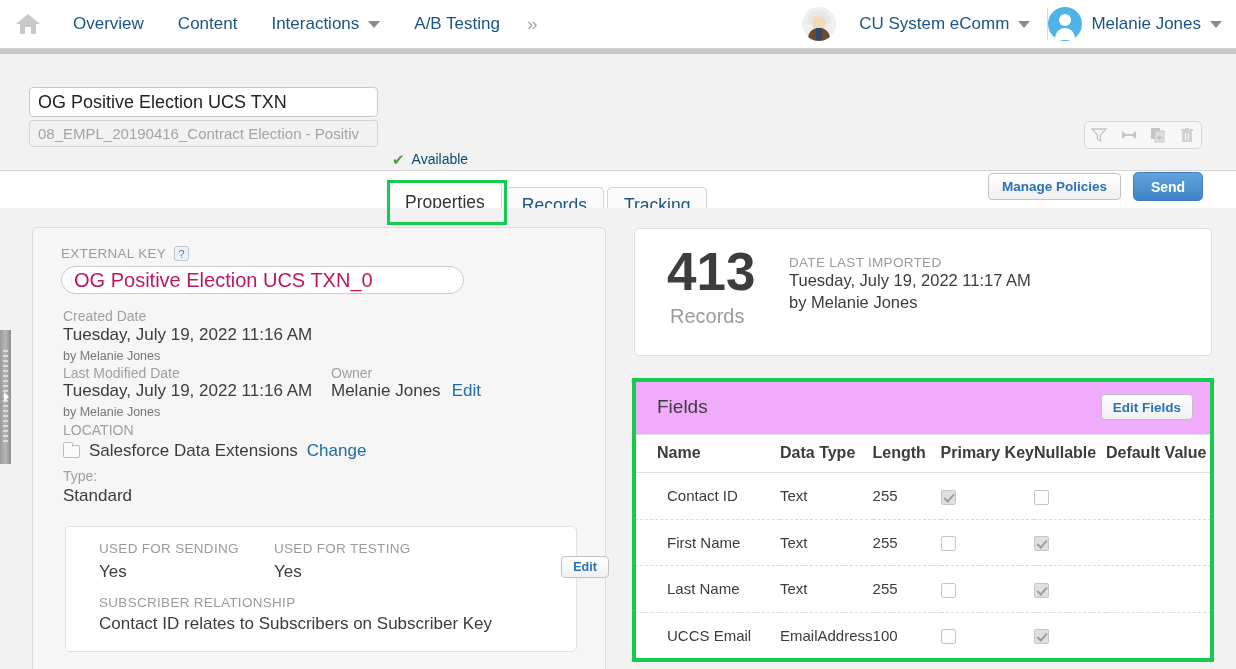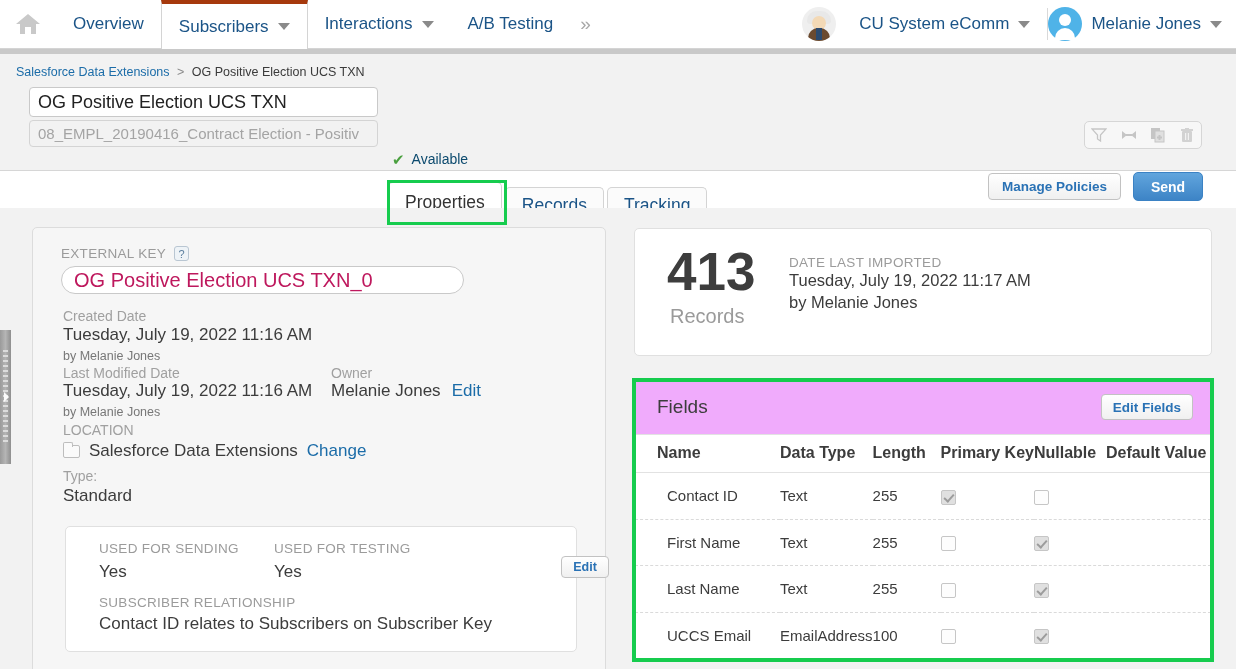--- a/index.html
+++ b/index.html
@@ -328,23 +328,22 @@
     <span class="home-icon">
       <svg width="26" height="24" viewBox="0 0 26 24">
         <path d="M13 2 L25 12 L21 12 L21 22 L16 22 L16 15 L10 15 L10 22 L5 22 L5 12 L1 12 Z" fill="#c9c9c9"></path>
       </svg>
     </span>
   </div>
 
   <div class="nav-item">
     <span>Overview</span>
   </div>
-  <div class="nav-item active">
-    <span>Subscribers</span>
-    <span class="caret"></span>
+  <div class="nav-item">
+    <span>Content</span>
   </div>
   <div class="nav-item">
     <span>Interactions</span>
     <span class="caret"></span>
   </div>
   <div class="nav-item">
     <span>A/B Testing</span>
   </div>
   <div class="nav-chev">»</div>
 
@@ -367,25 +366,20 @@
     <div class="nav-item" style="padding-left:0;padding-right:14px;">
       <span>Melanie Jones</span>
       <span class="caret"></span>
     </div>
   </div>
 </div>
 <div id="navshadow"></div>
 
 <div id="subheader">
 
-  <div id="breadcrumb">
-    <span class="bc-link">Salesforce Data Extensions</span>
-    <span class="bc-sep">&gt;</span>
-    <span class="bc-cur">OG Positive Election UCS TXN</span>
-  </div>
 
   <input id="de-name-input" type="text" value="OG Positive Election UCS TXN" style="">
   <input id="de-key-input" type="text" value="08_EMPL_20190416_Contract Election - Positiv" style="">
 
   <div id="status-wrap">
     <span class="check">✔</span>
     <span class="stxt">Available</span>
   </div>
 
   <div id="tabs">

